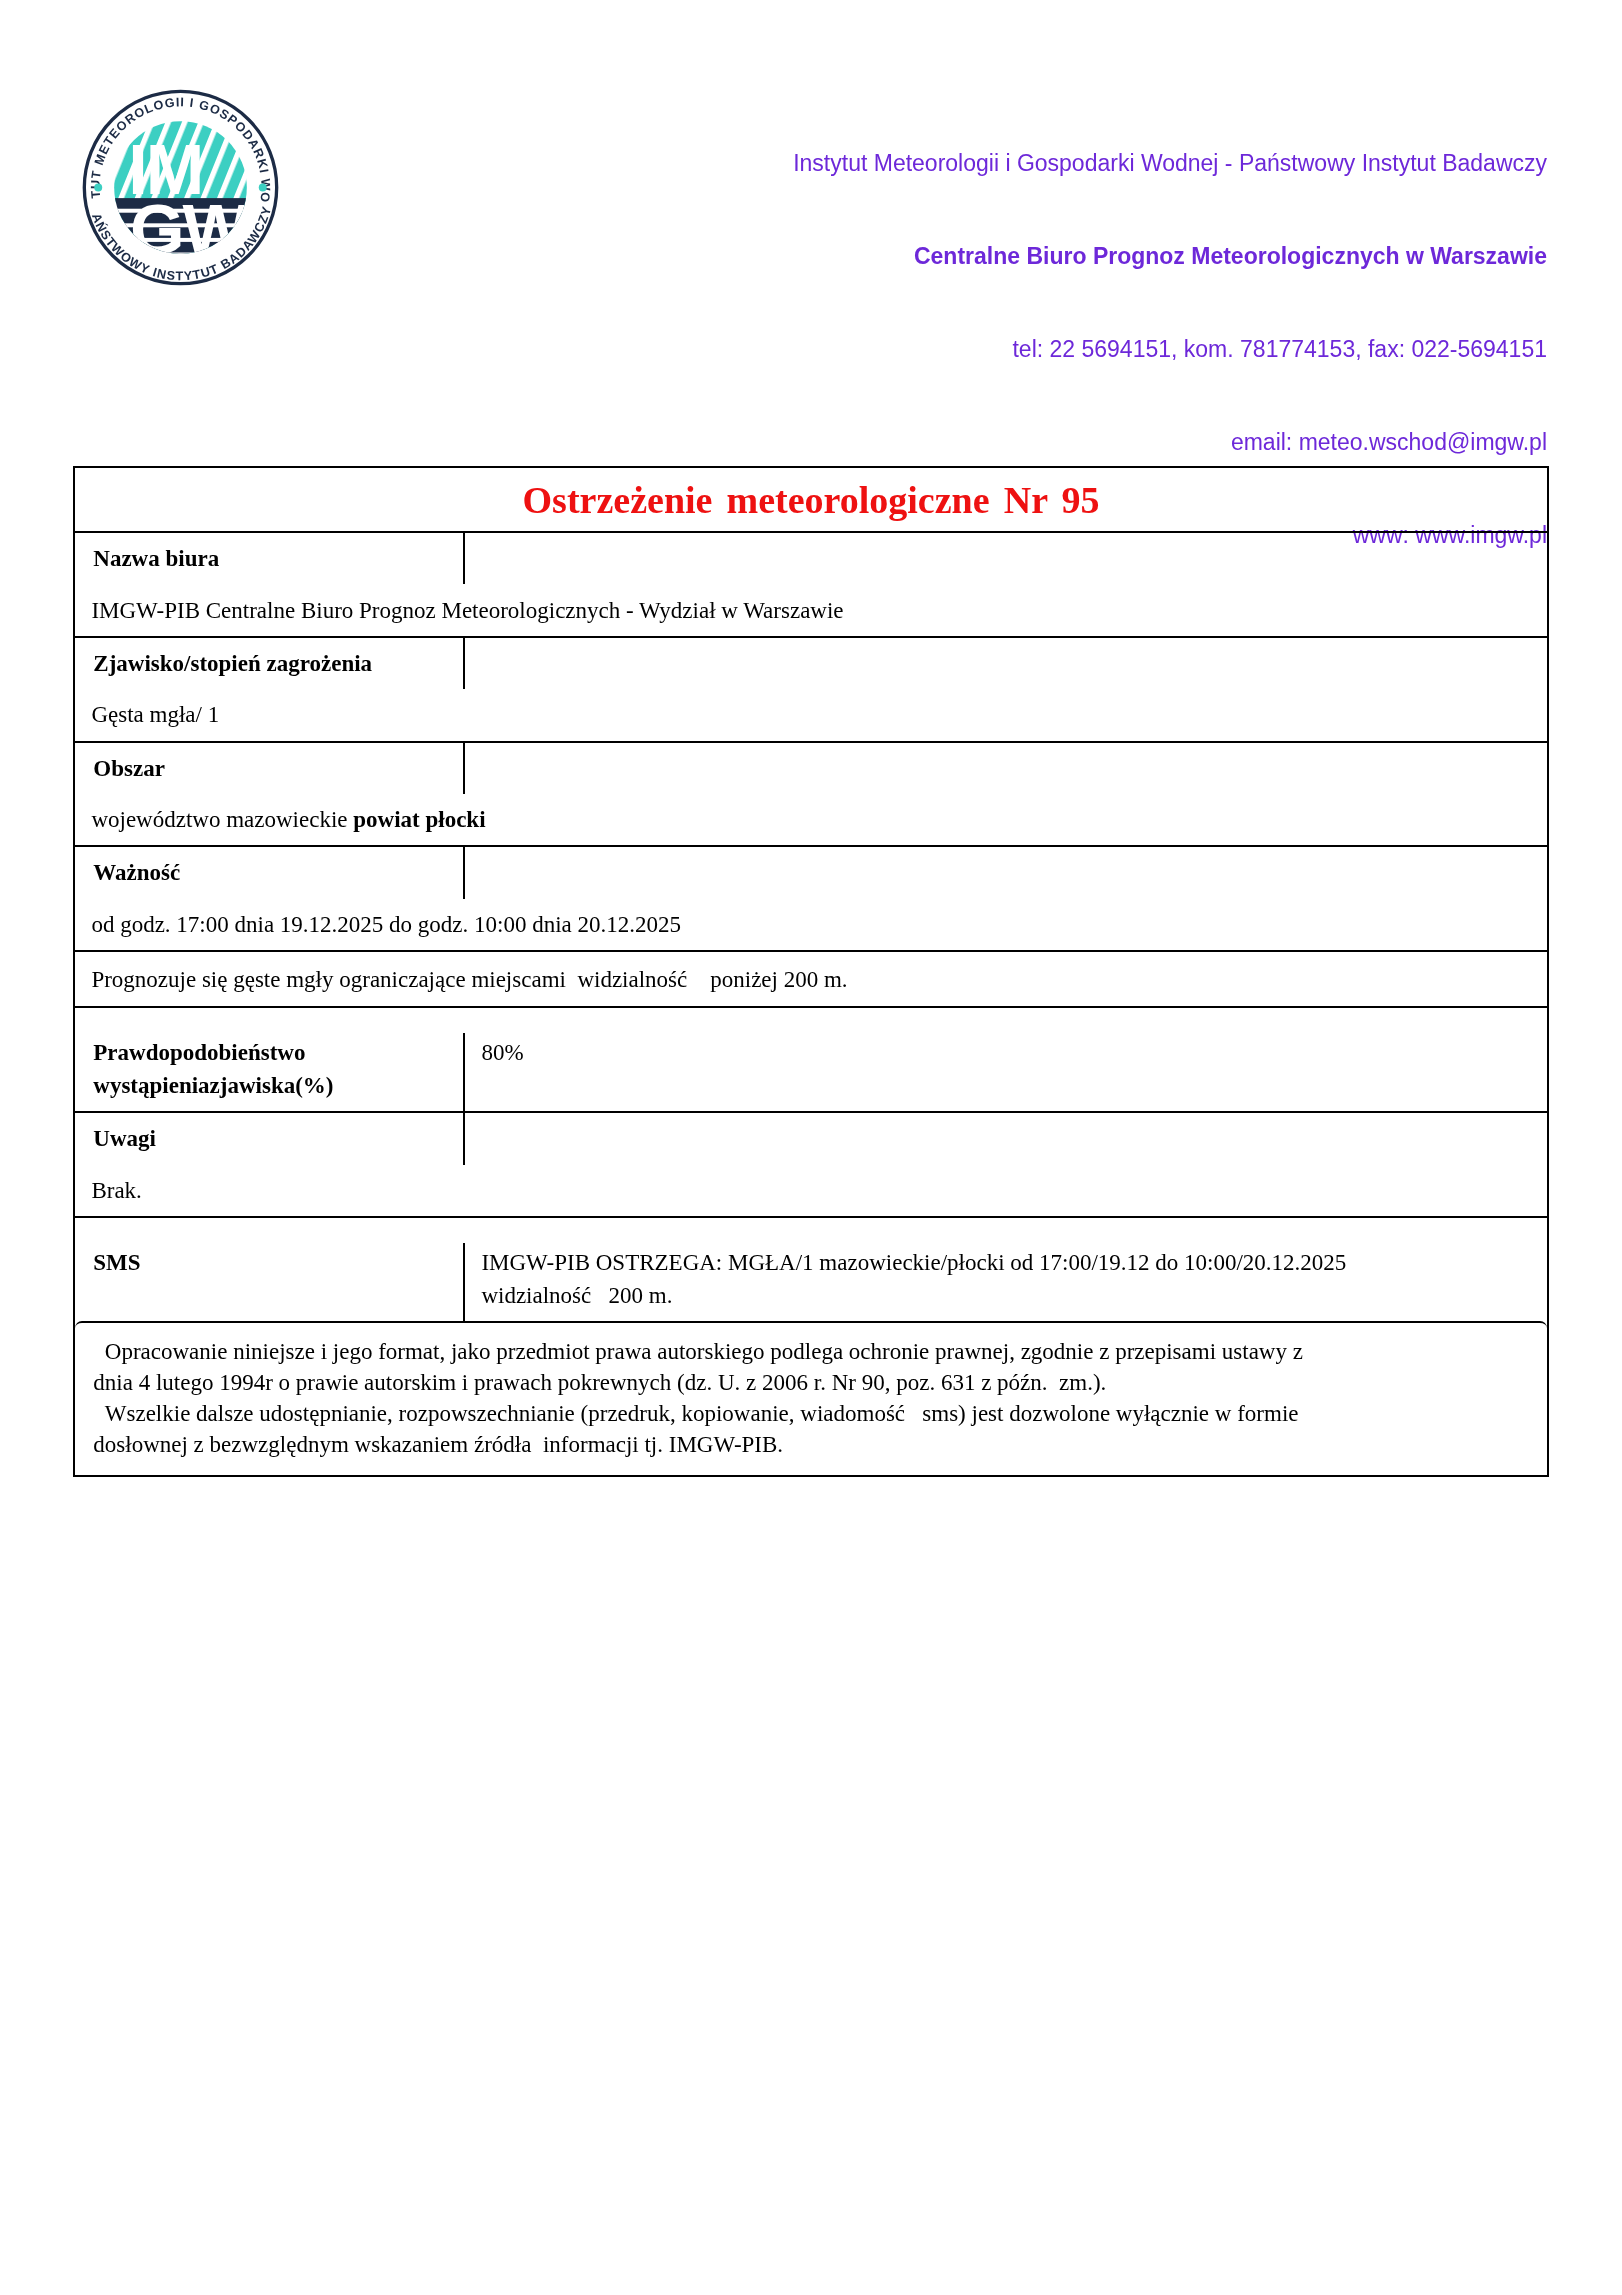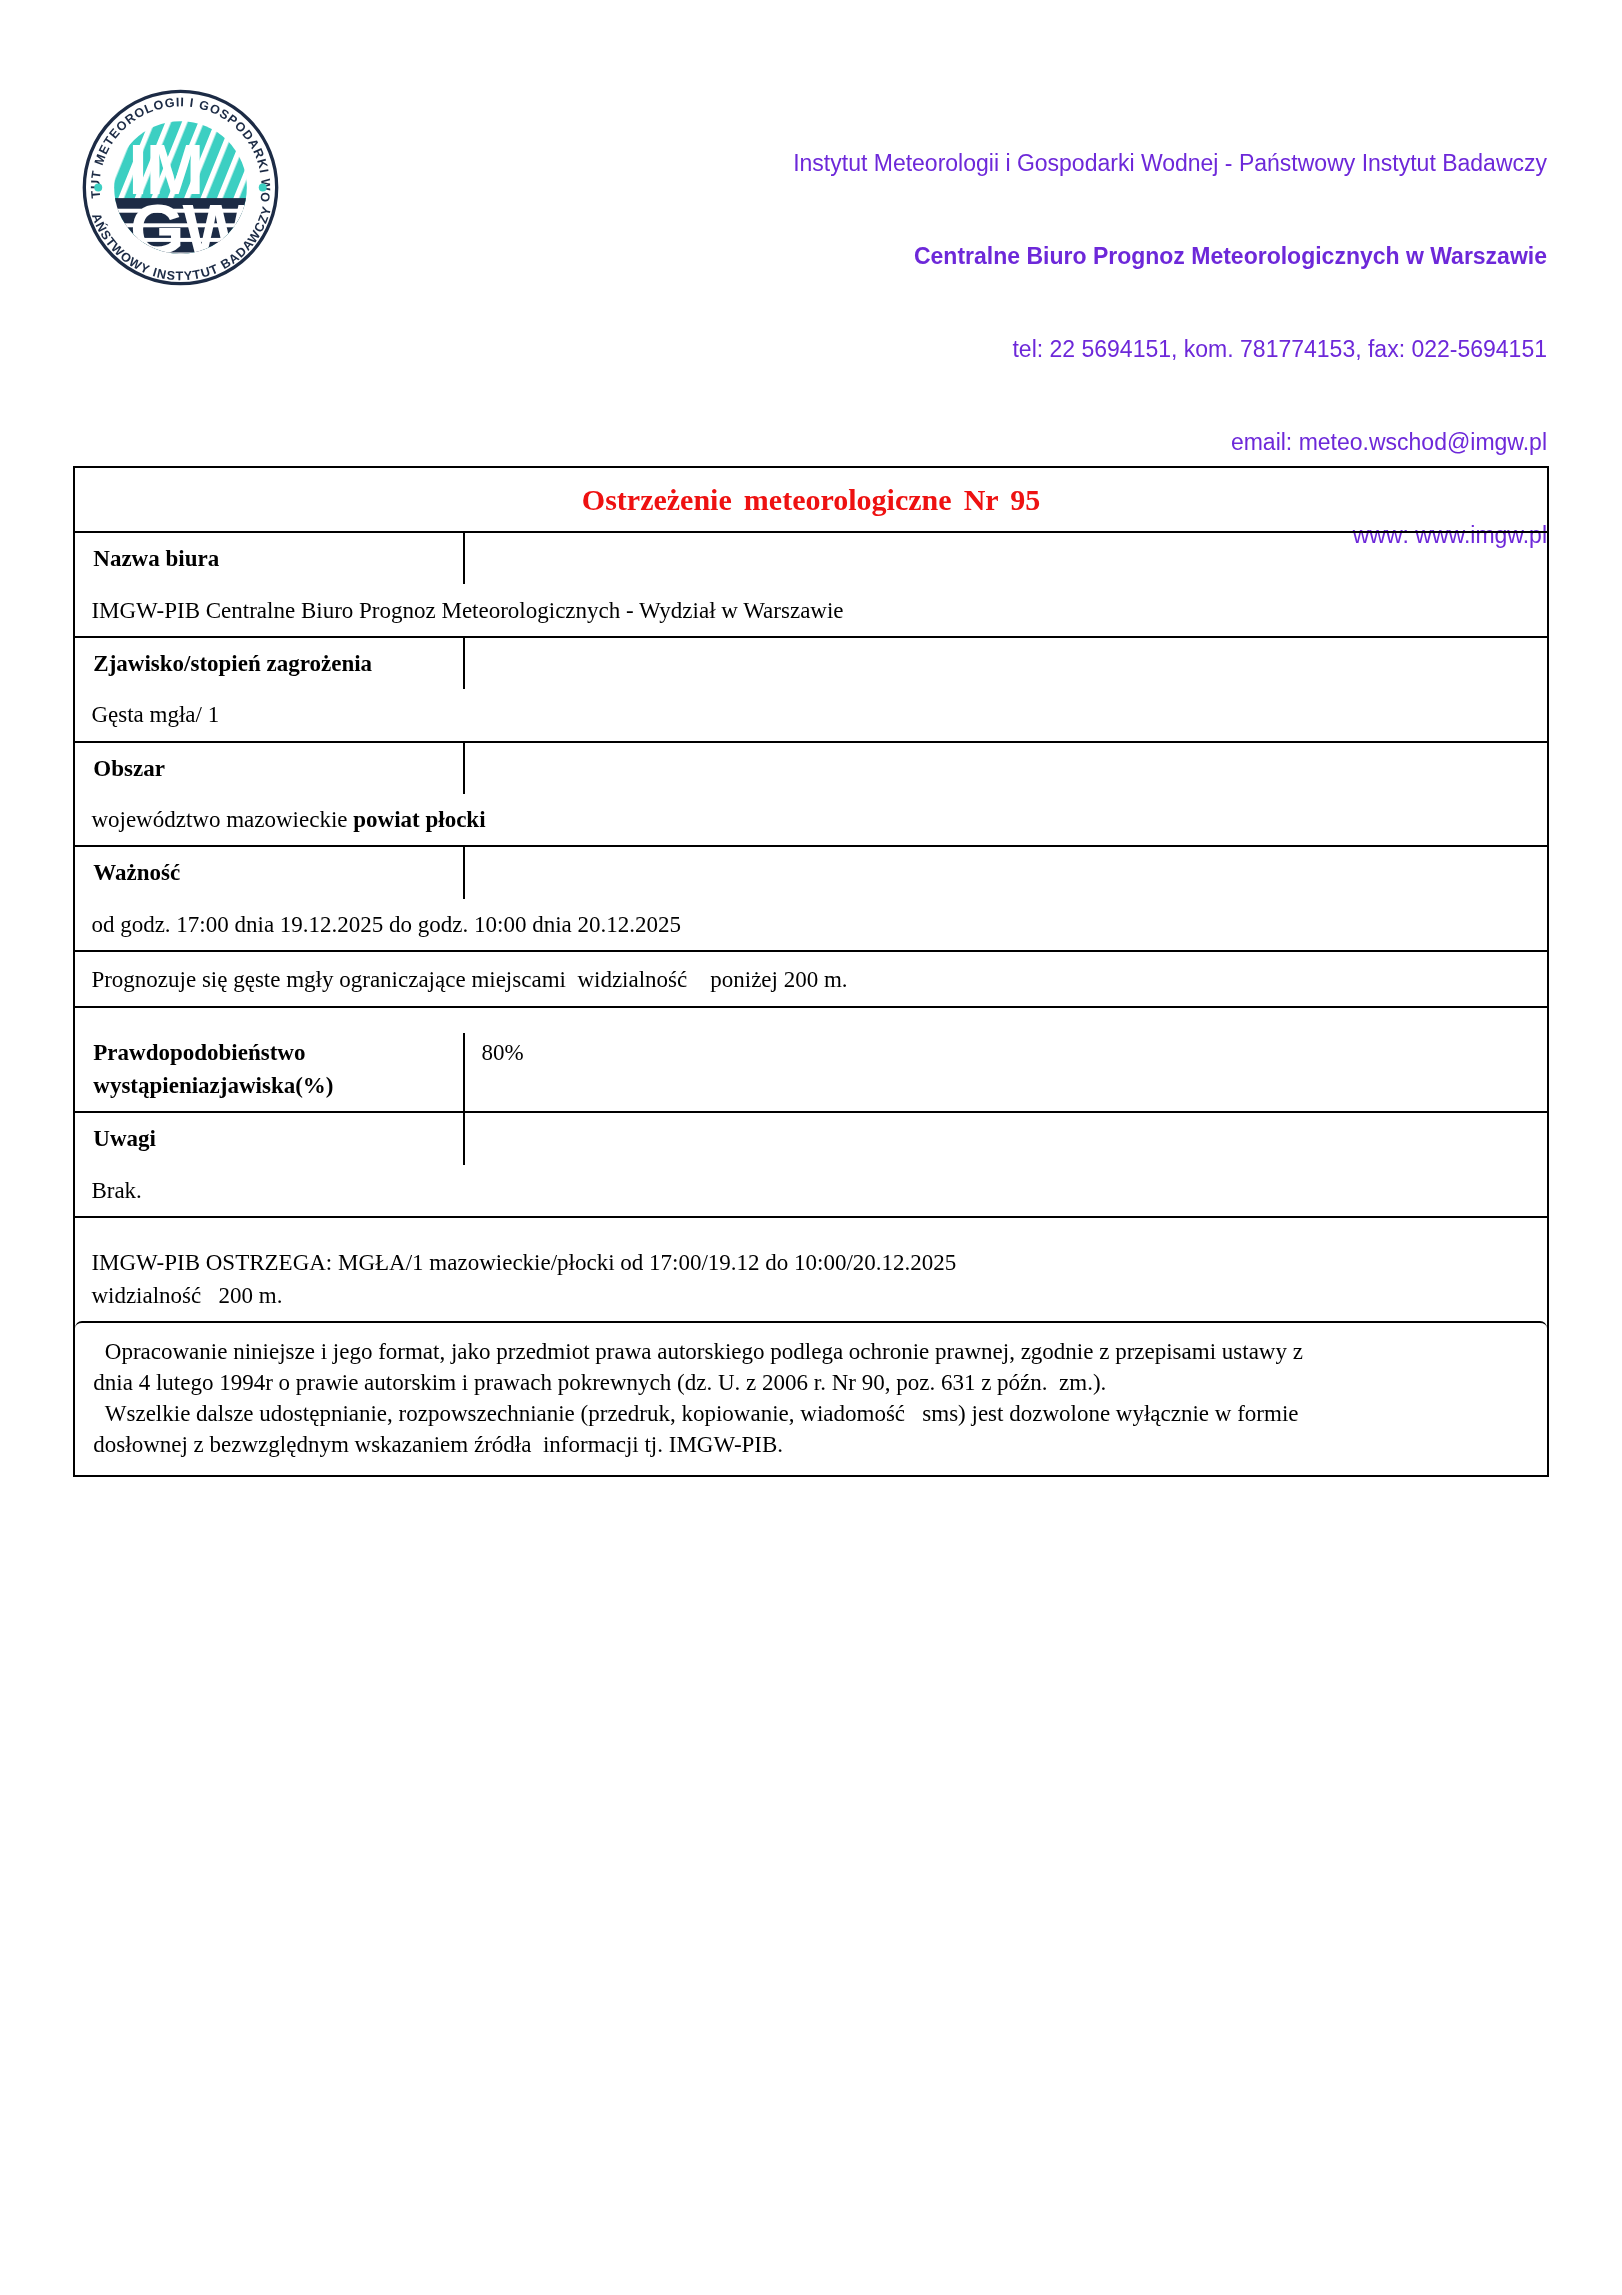--- a/index.html
+++ b/index.html
@@ -41,21 +41,21 @@
     top: 466px;
     width: 1476px;
     border: 2px solid #000000;
     font-size: 23px;
     color: #000000;
   }
   .t-row { display: flex; border-top: 2px solid #000000; }
   .t-row.title-row { border-top: none; min-height: 63px; align-items: center; justify-content: center; }
   .title-text {
     font-weight: bold;
-    font-size: 30px;
+    font-size: 38px;
     color: #EE1111;
     word-spacing: 4.6px;
     text-align: center;
   }
   .h-std  { min-height: 56px; flex-direction: column; }
   .h-tall { min-height: 90px; }
   .h-sms  { min-height: 89px; }
   .label-cell {
     width: 390px;
     flex: none;
@@ -189,20 +189,21 @@
       <div class="value-cell">80%</div>
     </div>
 
     <div class="t-row h-std">
       <div class="label-cell">Uwagi</div>
       <div class="value-cell">Brak.</div>
     </div>
 
 
     <div class="t-row h-sms top-align">
+      <div class="label-cell">SMS</div>
       <div class="value-cell">IMGW-PIB OSTRZEGA: MGŁA/1 mazowieckie/płocki od 17:00/19.12 do 10:00/20.12.2025
 widzialność   200 m.</div>
     </div>
 
     <div class="copyright-row">  Opracowanie niniejsze i jego format, jako przedmiot prawa autorskiego podlega ochronie prawnej, zgodnie z przepisami ustawy z
 dnia 4 lutego 1994r o prawie autorskim i prawach pokrewnych (dz. U. z 2006 r. Nr 90, poz. 631 z późn.  zm.).
   Wszelkie dalsze udostępnianie, rozpowszechnianie (przedruk, kopiowanie, wiadomość   sms) jest dozwolone wyłącznie w formie
 dosłownej z bezwzględnym wskazaniem źródła  informacji tj. IMGW-PIB.</div>
 
   </div>

